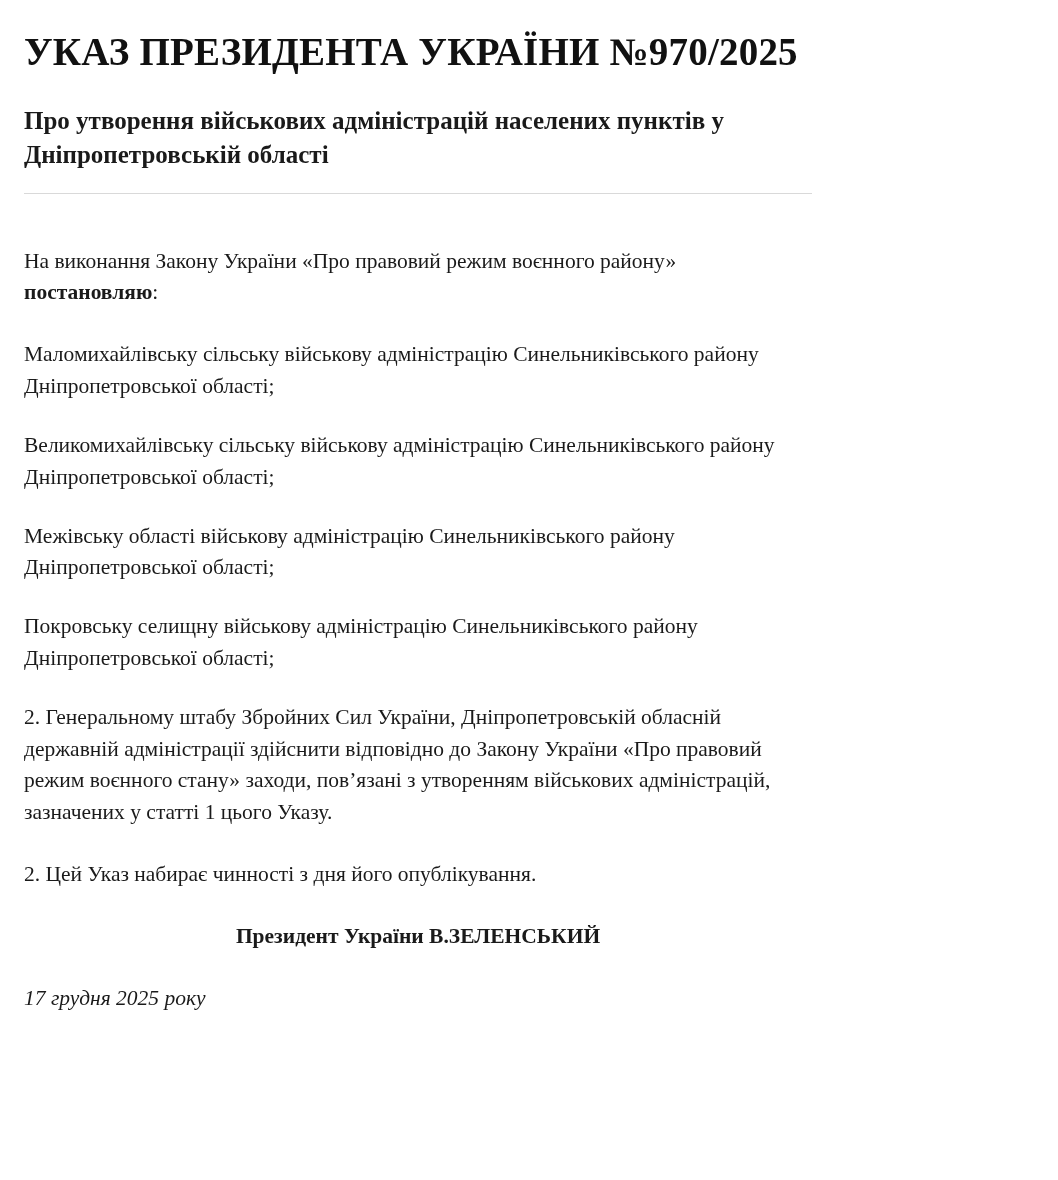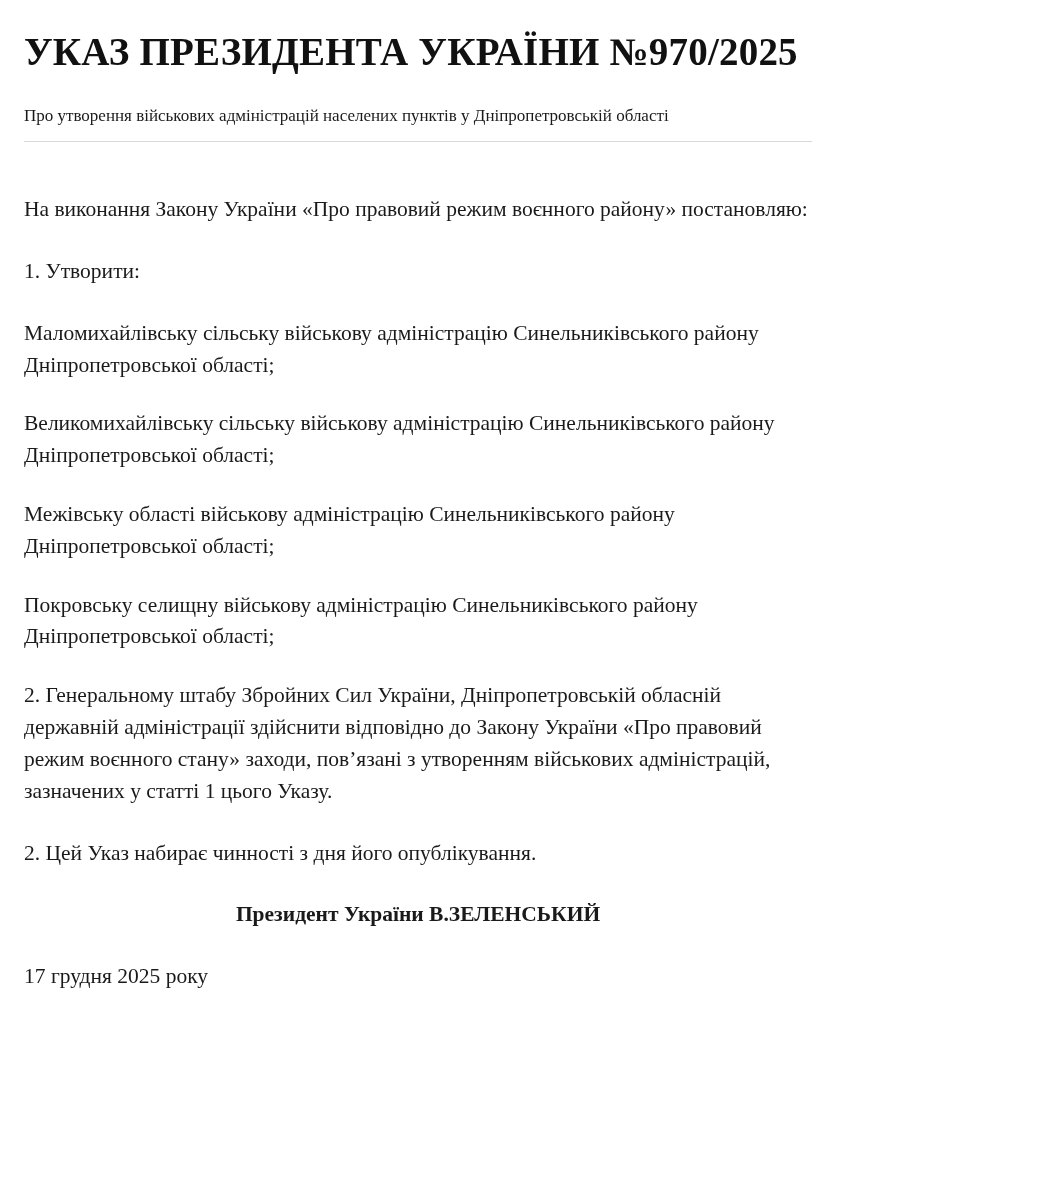--- a/index.html
+++ b/index.html
@@ -21,24 +21,24 @@
   }
   .doc-title {
     font-size: 39px;
     line-height: 1.12;
     font-weight: 700;
     letter-spacing: 0.2px;
     margin: 10px 0 30px 0;
     color: #111111;
   }
   .doc-subtitle {
-    font-size: 17px;
+    font-size: 25px;
     line-height: 1.38;
-    font-weight: 400;
-    margin: 0 0 14px 0;
+    font-weight: 700;
+    margin: 0 0 20px 0;
     color: #1a1a1a;
     max-width: 950px;
   }
   .divider {
     border: none;
     border-top: 1px solid #d9d9d9;
     margin: 0 0 52px 0;
     width: 100%;
   }
   .body-text p {
@@ -46,23 +46,24 @@
     line-height: 1.48;
     margin: 0 0 30px 0;
     color: #1a1a1a;
     max-width: 990px;
   }
   .body-text p.tight {
     margin-bottom: 27px;
   }
   .body-text p:last-child {
     margin-bottom: 0;
+    font-style: italic;
   }
   .bold {
-    font-weight: 400;
+    font-weight: 700;
   }
   .signature {
     font-size: 21.5px;
     line-height: 1.45;
     font-weight: 700;
     margin: 0 0 28px 0;
     color: #1a1a1a;
     text-align: center;
   }
   .date {
@@ -80,21 +81,20 @@
   <h1 class="doc-title">УКАЗ ПРЕЗИДЕНТА УКРАЇНИ №970/2025</h1>
 
   <h2 class="doc-subtitle">Про утворення військових адміністрацій населених пунктів у Дніпропетровській області</h2>
 
   <hr class="divider">
 
   <div class="body-text">
 
     <p><span>На виконання Закону України «Про правовий режим воєнного району» </span><span class="bold">постановляю</span><span>:</span></p>
 
-    <p>1. Утворити:</p>
 
     <p class="tight">Маломихайлівську сільську військову адміністрацію Синельниківського району Дніпропетровської області;</p>
     <p class="tight">Великомихайлівську сільську військову адміністрацію Синельниківського району Дніпропетровської області;</p>
     <p class="tight">Межівську області військову адміністрацію Синельниківського району Дніпропетровської області;</p>
     <p class="tight">Покровську селищну військову адміністрацію Синельниківського району Дніпропетровської області;</p>
 
     <p>2. Генеральному штабу Збройних Сил України, Дніпропетровській обласній державній адміністрації здійснити відповідно до Закону України «Про правовий режим воєнного стану» заходи, пов’язані з утворенням військових адміністрацій, зазначених у статті 1 цього Указу.</p>
 
     <p>2. Цей Указ набирає чинності з дня його опублікування.</p>
 

